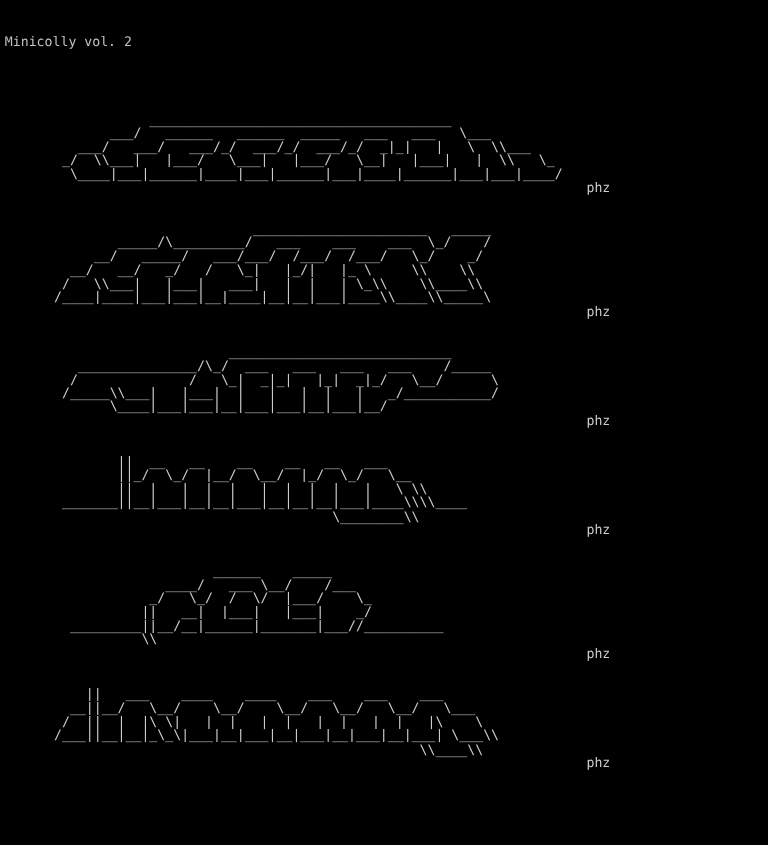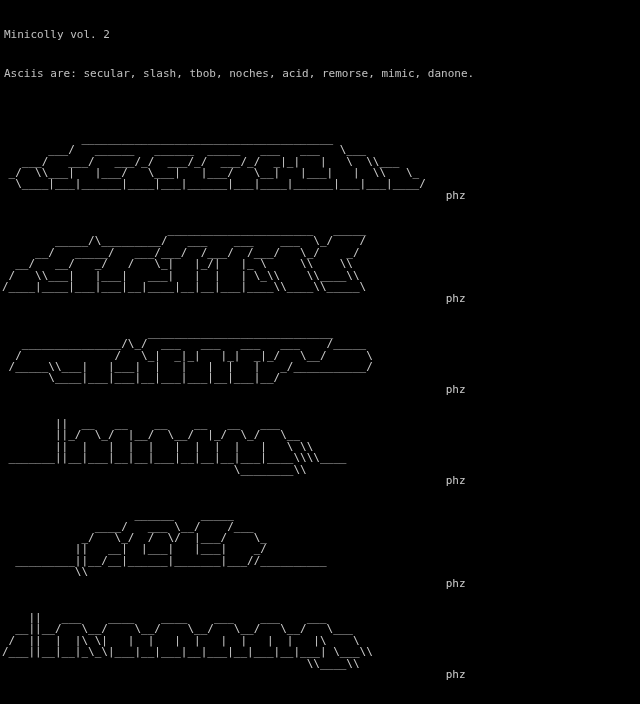--- a/index.html
+++ b/index.html
@@ -35,30 +35,30 @@
     padding: 0 2px;
     font-size: 11px;
     line-height: 11.4px;
     letter-spacing: 0px;
     color: #cccccc;
     white-space: pre;
     font-family: "DejaVu Sans Mono", "Liberation Mono", monospace;
   }
   .block {
     white-space: pre;
+    margin-left: 43px;
   }
 </style>
 </head>
 <body>
 
 <div class="screen">
 
   <div class="header">
     <div>Minicolly vol. 2</div>
-    <div>Asciis are: secular, slash, tbob, noches, acid, remorse, mimic, danone.</div>
   </div>
 
   <div class="art">
     <div class="block">            ______________________________________
        ___/   ______   ______  _____   ___   ___   \___
    ___/   ___/   ___/_/  ___/_/  ___/_/  _|_|   |   \  \\___
  _/  \\___|   |___/   \___|   |___/   \__|   |___|   |  \\   \_
   \____|___|______|____|___|______|___|____|______|___|___|____/
                                                                    phz</div>
     <div class="block">                         ______________________   _____

